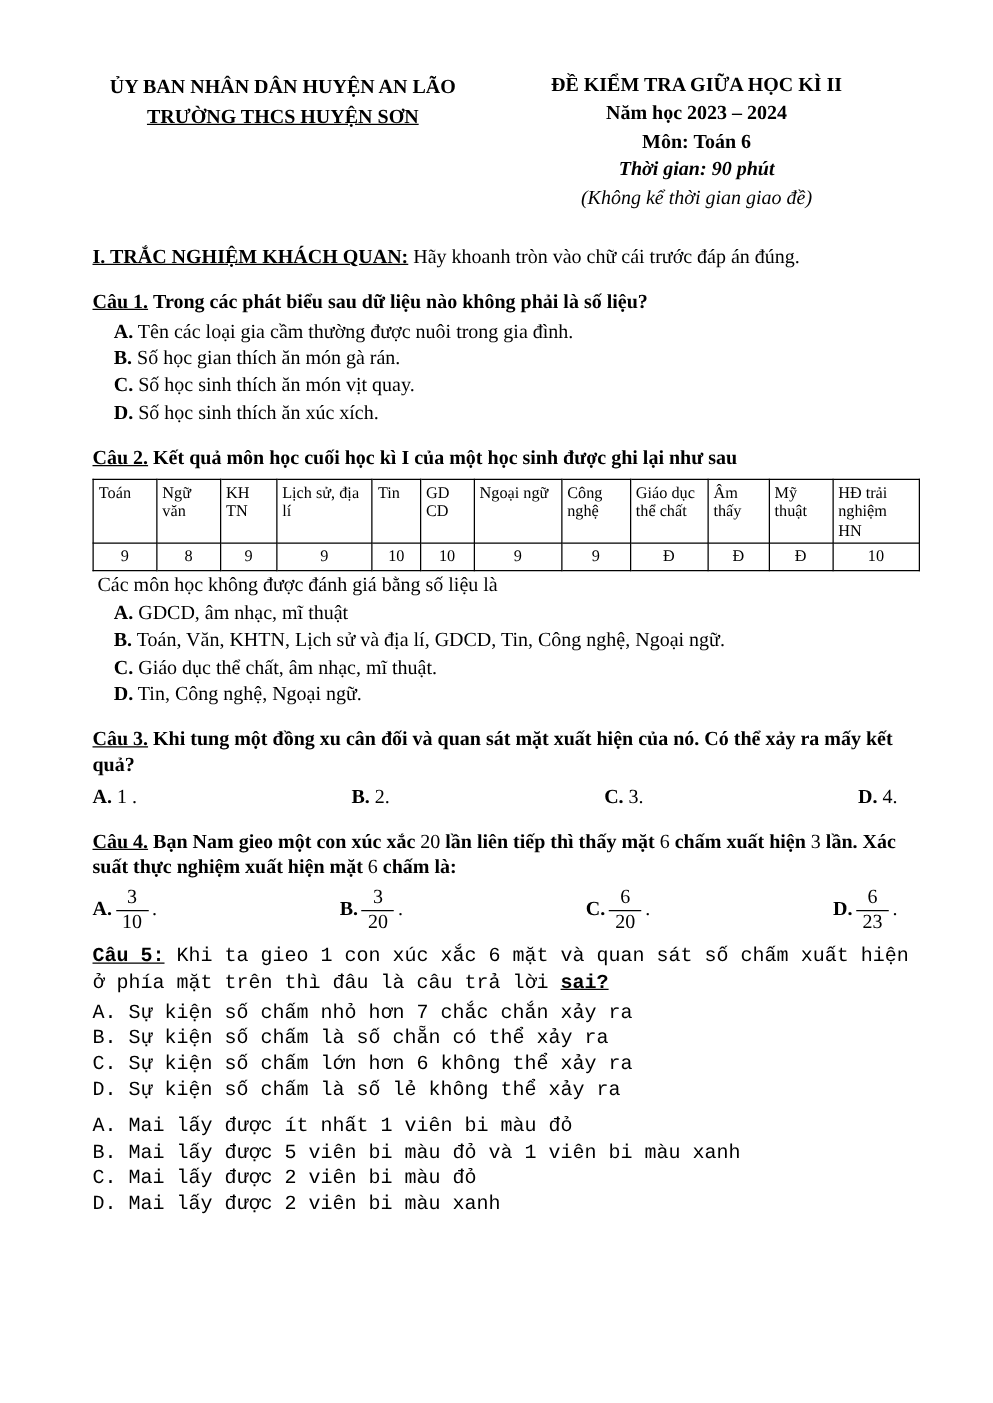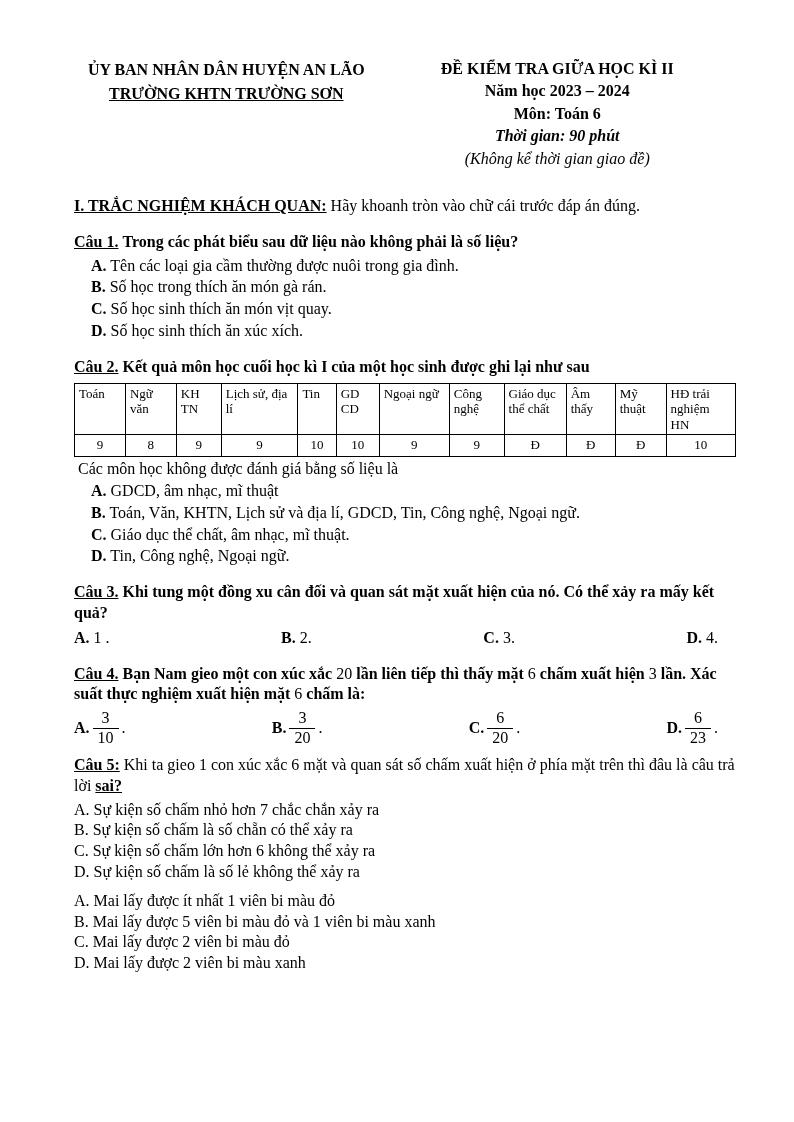--- a/index.html
+++ b/index.html
@@ -29,31 +29,31 @@
   .score-table { border-collapse: collapse; width: 100%; margin-top: 5px; font-size: 13px; table-layout: fixed; }
   .score-table th, .score-table td { border: 1px solid #000; padding: 2px 4px; font-weight: normal; }
   .score-table th { text-align: left; vertical-align: top; line-height: 1.2; }
   .score-table td { text-align: center; }
   .table-note { margin: 2px 0 1px 4px; }
   .frac { display: inline-block; text-align: center; vertical-align: middle; margin: 0 3px; line-height: 1.15; }
   .fnum { display: block; border-bottom: 1px solid #000; padding: 0 5px; }
   .fden { display: block; padding: 0 5px; }
   .opt4 { display: flex; align-items: center; }
   .tight .opt { margin: 0; }
-  .tight { margin-top: 8px; }
+  .tight { margin-top: 8px; font-family: Liberation Mono, monospace; }
 </style>
 </head>
 <body>
 
 <div class="page">
 
   <div class="header">
     <div class="header-left">
       <div>ỦY BAN NHÂN DÂN HUYỆN AN LÃO</div>
-      <div class="u">TRƯỜNG KHTN TRƯỜNG SƠN</div>
+      <div class="u">TRƯỜNG THCS HUYỆN SƠN</div>
     </div>
     <div class="header-right">
       <div class="line">ĐỀ KIỂM TRA GIỮA HỌC KÌ II</div>
       <div class="line">Năm học 2023 – 2024</div>
       <div class="line">Môn: Toán 6</div>
       <div class="line i">Thời gian: 90 phút</div>
       <div class="i">(Không kể thời gian giao đề)</div>
     </div>
   </div>
 
@@ -61,21 +61,21 @@
     <span class="b u">I. TRẮC NGHIỆM KHÁCH QUAN:</span>
     <span>Hãy khoanh tròn vào chữ cái trước đáp án đúng.</span>
   </p>
 
   <div class="question">
     <p class="q-title">
       <span class="b u">Câu 1.</span>
       <span class="b">Trong các phát biểu sau dữ liệu nào không phải là số liệu?</span>
     </p>
     <div class="opt"><span class="b">A.</span> <span>Tên các loại gia cầm thường được nuôi trong gia đình.</span></div>
-    <div class="opt"><span class="b">B.</span> <span>Số học trong thích ăn món gà rán.</span></div>
+    <div class="opt"><span class="b">B.</span> <span>Số học gian thích ăn món gà rán.</span></div>
     <div class="opt"><span class="b">C.</span> <span>Số học sinh thích ăn món vịt quay.</span></div>
     <div class="opt"><span class="b">D.</span> <span>Số học sinh thích ăn xúc xích.</span></div>
   </div>
 
   <div class="question">
     <p class="q-title">
       <span class="b u">Câu 2.</span>
       <span class="b">Kết quả môn học cuối học kì I của một học sinh được ghi lại như sau</span>
     </p>
     <table class="score-table">

